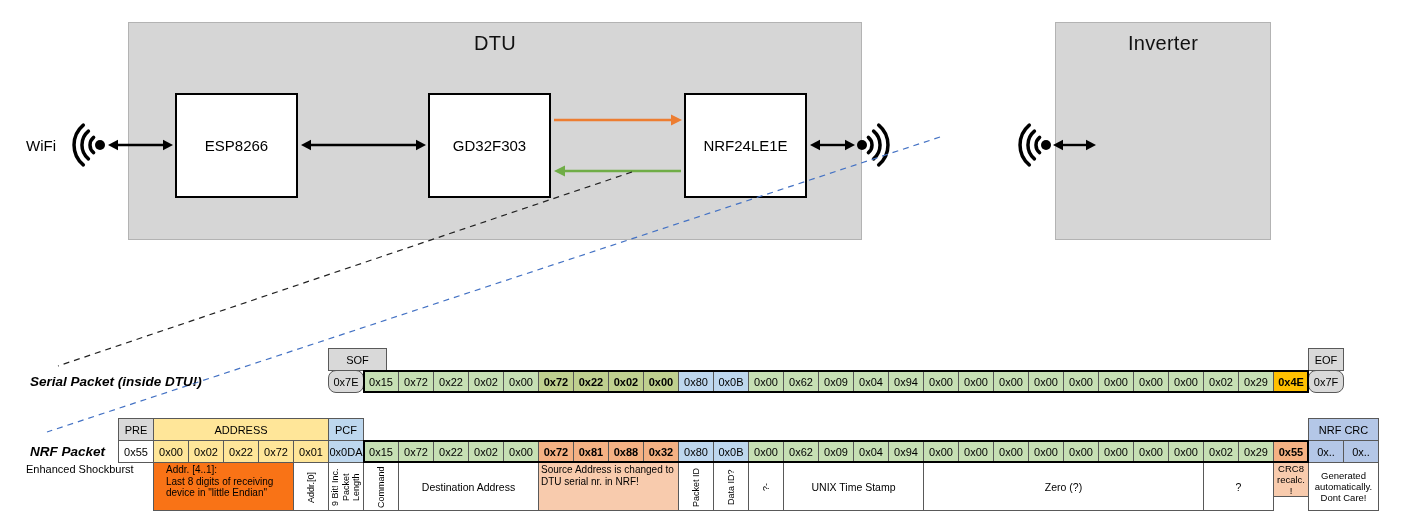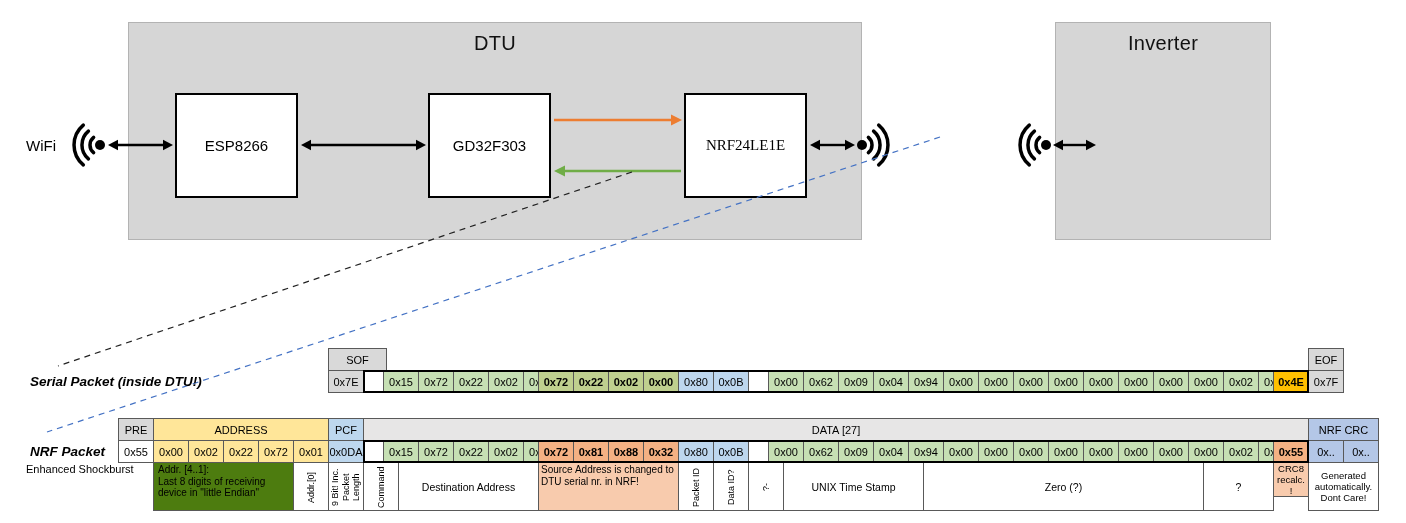--- a/index.html
+++ b/index.html
@@ -8,21 +8,21 @@
 
   
   .big-box { position:absolute; background:var(--panel-gray,#d6d6d6); border:1px solid #b3b3b3; }
   #dtu-box { left:128px; top:22px; width:734px; height:218px; }
   #inverter-box { left:1055px; top:22px; width:216px; height:218px; }
   .box-title { text-align:center; font-size:20px; color:#111; padding-top:9px; letter-spacing:0.3px; }
 
   .chip { position:absolute; background:#fff; border:2px solid #000; display:flex; align-items:center; justify-content:center; font-size:15px; color:#000; }
   #chip-esp8266 { left:175px; top:93px; width:123px; height:105px; }
   #chip-gd32    { left:428px; top:93px; width:123px; height:105px; }
-  #chip-nrf     { left:684px; top:93px; width:123px; height:105px;font-family:Liberation Serif, serif; }
+  #chip-nrf     { left:684px; top:93px; width:123px; height:105px; }
   #chip-inv-nrf { left:1098px; top:93px; width:124px; height:105px; }
 
   #wifi-label { position:absolute; left:26px; top:137px; font-size:15px; color:#000;text-align:right; }
 
   .overlay { position:absolute; left:0; top:0; pointer-events:none; }
   .wifi circle { fill:#000; }
   .wifi path { fill:none; stroke:#000; stroke-width:3.5; stroke-linecap:round; }
   .arr-black line { stroke:#000; stroke-width:2.4; }
   .arr-black polygon { fill:#000; }
   .arr-orange line { stroke:var(--arrow-orange,#ED7D31); stroke-width:2.6; }
@@ -44,40 +44,40 @@
   #nrf-table { left:118px; top:418px; width:1261px; height:93px; }
 
   .cell { position:absolute; border:1px solid var(--cell-border,#595959); background:#fff;
           display:flex; align-items:center; justify-content:center;
           font-size:11px; color:#000; overflow:hidden; line-height:12px; }
   .data-outline { position:absolute; border:2px solid #000; pointer-events:none; z-index:5; background:transparent; }
   #serial-outline { left:35px; top:22px; width:946px; height:23px; }
   #nrf-outline { left:245px; top:22px; width:946px; height:23px; }
 
   
-  .t-frame  { background:var(--gray,#D9D9D9); }
-  .t-data   { background:var(--green,#C6E0B4);margin-left:20px; }
+  .t-frame  { background:var(--gray,#D9D9D9);border-radius:8px; }
+  .t-data   { background:var(--green,#C6E0B4); }
   .t-hl2    { background:var(--green-bold,#BFD08F); font-weight:bold; }
   .t-id     { background:var(--blue,#BDD7EE); }
   .t-crcg   { background:var(--gold,#FFC000); font-weight:bold; }
   .t-pre    { background:#ffffff; }
   .t-addr   { background:var(--yellow,#FFE699); }
   .t-pcf    { background:var(--blue,#BDD7EE); }
   .t-hl     { background:var(--orange,#F4B183); font-weight:bold; }
   .t-nrfcrc { background:var(--blue-crc,#B4C7E7); }
   .t-h-gray   { background:var(--gray,#D9D9D9); }
   .t-h-yellow { background:var(--yellow,#FFE699); }
   .t-h-blue   { background:var(--blue,#BDD7EE); }
   .t-h-data   { background:var(--gray-light,#E7E6E6); }
   .t-h-nrfcrc { background:var(--blue-crc,#B4C7E7); }
 
   
   .t-note { background:#fff; font-size:10.5px; text-align:center; }
-  .t-note-l { background:#4d7c0f; font-size:10px; line-height:11.5px; align-items:flex-start; justify-content:flex-start;
-              text-align:left; padding:1px 4px; white-space:pre-line; }
+  .t-note-l { background:#f97316; font-size:10px; line-height:11.5px; align-items:flex-start; justify-content:flex-start;
+              text-align:left; padding:1px 12px; white-space:pre-line; }
   .t-note-lo { background:var(--peach,#F8CBAD); font-size:10px; line-height:11.5px; align-items:flex-start; justify-content:flex-start;
                text-align:left; padding:1px 2px; }
   .t-note-s { background:#fff; font-size:9.5px; line-height:11px; text-align:center; padding:0 1px; }
   .t-note-so { background:var(--peach,#F8CBAD); font-size:9.5px; line-height:11px; text-align:center; padding:0 2px; }
   .t-vert { background:#fff; }
   .t-vert span { writing-mode:vertical-rl; transform:rotate(180deg); height:46px;
                  font-size:9px; line-height:10.5px; text-align:center; }
 </style>
 </head>
 <body>
@@ -254,23 +254,20 @@
     <div class="data-outline" id="nrf-outline"></div>
   <div class="cell t-h-gray" style="left: 0px; top: 0px; width: 36px; height: 23px;">
         <span>PRE</span>
       </div>
       <div class="cell t-h-yellow" style="left: 35px; top: 0px; width: 176px; height: 23px;">
         <span>ADDRESS</span>
       </div>
       <div class="cell t-h-blue" style="left: 210px; top: 0px; width: 36px; height: 23px;">
         <span>PCF</span>
       </div>
-      <div class="cell t-h-data" style="left: 245px; top: 0px; width: 946px; height: 23px;">
-        <span>DATA [27]</span>
-      </div>
       <div class="cell t-h-nrfcrc" style="left: 1190px; top: 0px; width: 71px; height: 23px;">
         <span>NRF CRC</span>
       </div>
       <div class="cell t-pre" style="left: 0px; top: 22px; width: 36px; height: 23px;">
         <span>0x55</span>
       </div>
       <div class="cell t-addr" style="left: 35px; top: 22px; width: 36px; height: 23px;">
         <span>0x00</span>
       </div>
       <div class="cell t-addr" style="left: 70px; top: 22px; width: 36px; height: 23px;">

